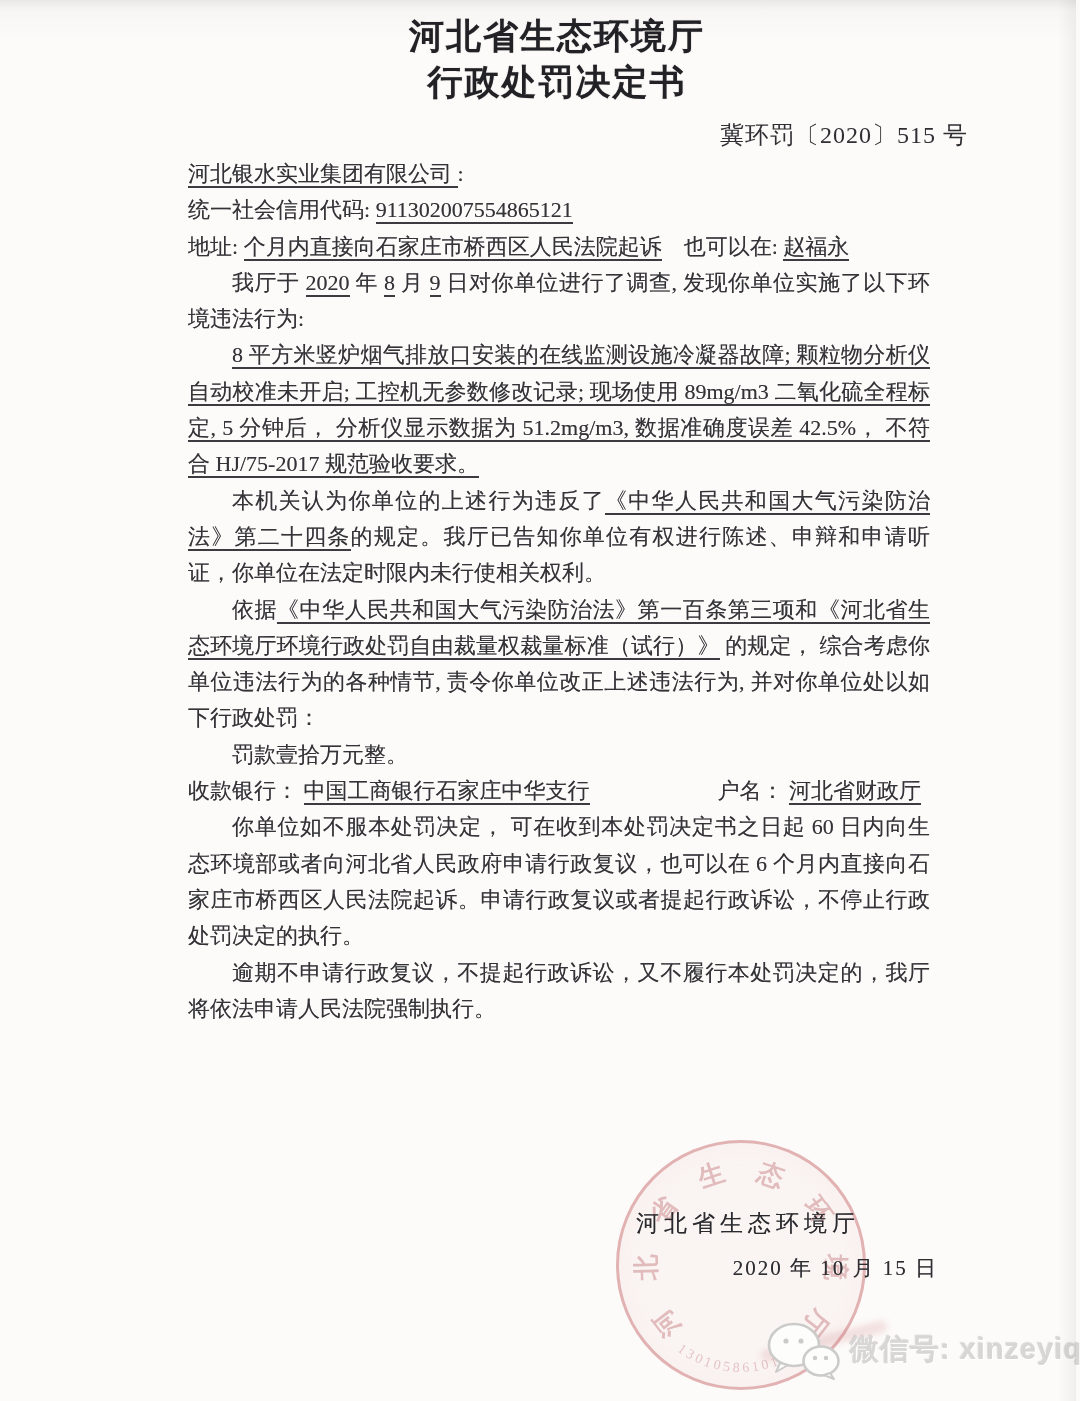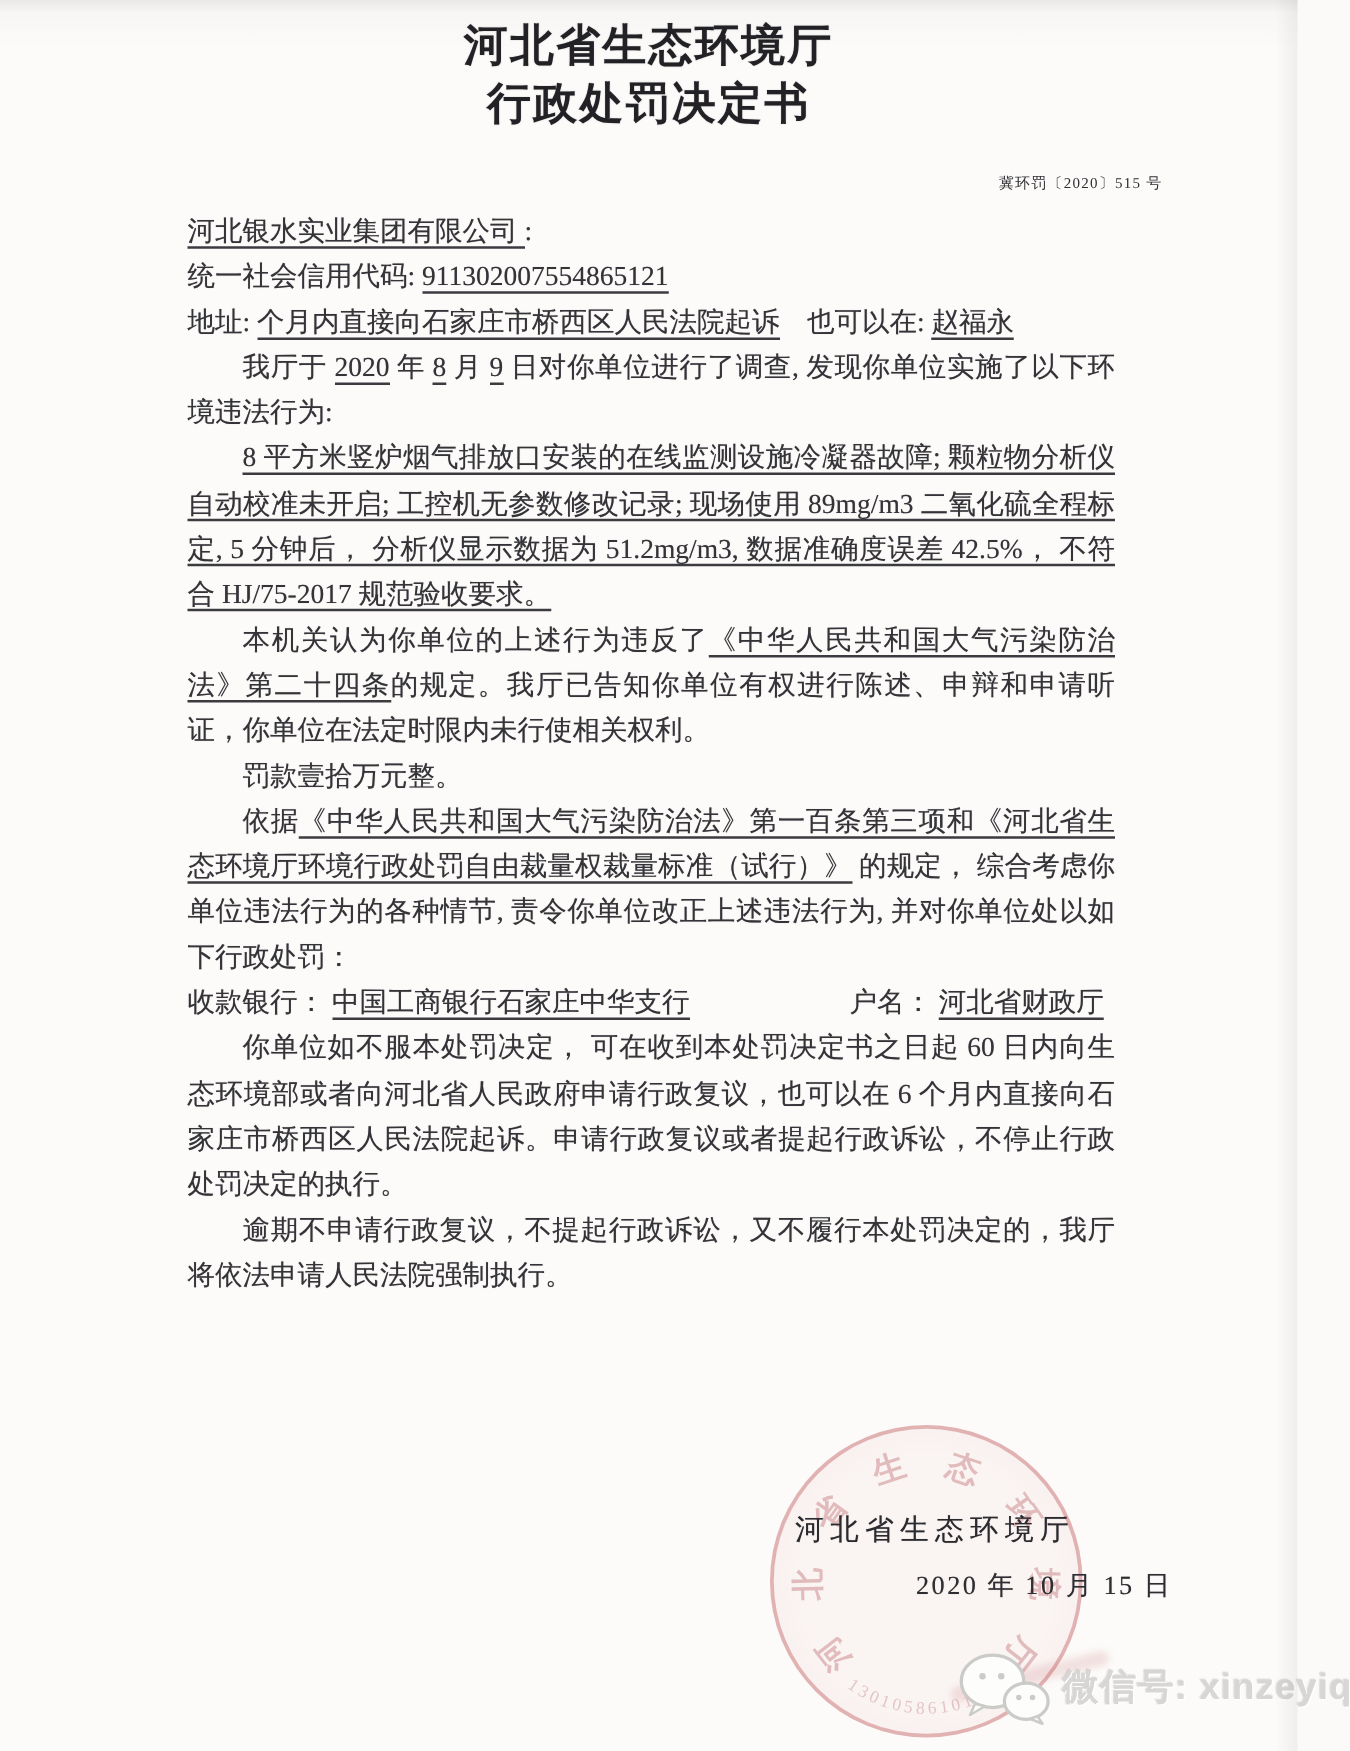--- a/index.html
+++ b/index.html
@@ -7,36 +7,37 @@
     width:1080px;height:1401px;
     background:#fbfaf8;
     font-family:"Liberation Serif","DejaVu Serif",serif;
     overflow:hidden;
   }
   .page{
     position:relative;width:1038px;height:1401px;
     background:
       linear-gradient(180deg, #e9e8e6 0px, #f7f6f4 10px, #fcfbf9 40px, #fcfbf9 100%);
     color:#2c2c31;
+    padding-left:38px;
   }
   .page::after{ 
     content:"";position:absolute;top:0;right:0;width:18px;height:100%;
     background:linear-gradient(90deg, rgba(0,0,0,0), rgba(0,0,0,0.05));
     pointer-events:none;
   }
   header{padding-top:14px;}
   .title{
     text-align:center;font-size:35px;line-height:46px;font-weight:700;
     letter-spacing:2px;color:#222226;
     text-shadow:0 0 1px rgba(30,30,30,0.35);
     margin:0;
   }
   .doc-number{
-    width:930px;text-align:right;font-size:12px;line-height:26px;
-    margin-top:27px;letter-spacing:1px;color:#2e2e33;
+    width:930px;text-align:right;font-size:24px;line-height:26px;
+    margin-top:16px;letter-spacing:1px;color:#2e2e33;
   }
   .body-text{
     margin:8px 146px 0 150px;
   }
   .para{
     margin:0;font-size:22px;line-height:36.3px;text-align:justify;
     color:#333338;
     text-shadow:0 0 0.6px rgba(40,40,45,0.45);
   }
   .para.indent{text-indent:2em;}
@@ -96,22 +97,22 @@
     <div class="doc-number">冀环罚〔2020〕515 号</div>
   </header>
 
   <main class="body-text">
       <p class="para"><span class="seg u">河北银水实业集团有限公司 </span><span class="seg"> :</span></p>
       <p class="para"><span class="seg">统一社会信用代码: </span><span class="seg u">911302007554865121</span></p>
       <p class="para"><span class="seg">地址: </span><span class="seg u">个月内直接向石家庄市桥西区人民法院起诉</span><span class="seg">　也可以在: </span><span class="seg u">赵福永</span></p>
       <p class="para indent"><span class="seg">我厅于 </span><span class="seg u">2020</span><span class="seg"> 年 </span><span class="seg u">8</span><span class="seg"> 月 </span><span class="seg u">9</span><span class="seg"> 日对你单位进行了调查, 发现你单位实施了以下环境违法行为:</span></p>
       <p class="para indent"><span class="seg u">8 平方米竖炉烟气排放口安装的在线监测设施冷凝器故障; 颗粒物分析仪自动校准未开启; 工控机无参数修改记录; 现场使用 89mg/m3 二氧化硫全程标定, 5 分钟后， 分析仪显示数据为 51.2mg/m3, 数据准确度误差 42.5%， 不符合 HJ/75-2017 规范验收要求。</span></p>
       <p class="para indent"><span class="seg">本机关认为你单位的上述行为违反了</span><span class="seg u">《中华人民共和国大气污染防治法》第二十四条</span><span class="seg">的规定。我厅已告知你单位有权进行陈述、申辩和申请听证，你单位在法定时限内未行使相关权利。</span></p>
+      <p class="para indent"><span class="seg">依据</span><span class="seg u">《中华人民共和国大气污染防治法》第一百条第三项和《河北省生态环境厅环境行政处罚自由裁量权裁量标准（试行）》</span><span class="seg"> 的规定， 综合考虑你单位违法行为的各种情节, 责令你单位改正上述违法行为, 并对你单位处以如下行政处罚：</span></p>
       <p class="para indent"><span class="seg">罚款壹拾万元整。</span></p>
-      <p class="para indent"><span class="seg">依据</span><span class="seg u">《中华人民共和国大气污染防治法》第一百条第三项和《河北省生态环境厅环境行政处罚自由裁量权裁量标准（试行）》</span><span class="seg"> 的规定， 综合考虑你单位违法行为的各种情节, 责令你单位改正上述违法行为, 并对你单位处以如下行政处罚：</span></p>
       <p class="para"><span class="seg">收款银行： </span><span class="seg u">中国工商银行石家庄中华支行</span><span class="gap" style="width: 128px;"></span><span class="seg">户名： </span><span class="seg u">河北省财政厅</span></p>
       <p class="para indent"><span class="seg">你单位如不服本处罚决定， 可在收到本处罚决定书之日起 60 日内向生态环境部或者向河北省人民政府申请行政复议，也可以在 6 个月内直接向石家庄市桥西区人民法院起诉。申请行政复议或者提起行政诉讼，不停止行政处罚决定的执行。</span></p>
       <p class="para indent"><span class="seg">逾期不申请行政复议，不提起行政诉讼，又不履行本处罚决定的，我厅将依法申请人民法院强制执行。</span></p>
     </main>
 
   <div class="sign-block">
     <div class="seal">
       <div class="seal-smudge"></div>
     <span class="ring-char ring-zh" style="transform: rotate(-128deg) translateY(-94px);">河</span>
         <span class="ring-char ring-zh" style="transform: rotate(-91.4286deg) translateY(-94px);">北</span>

